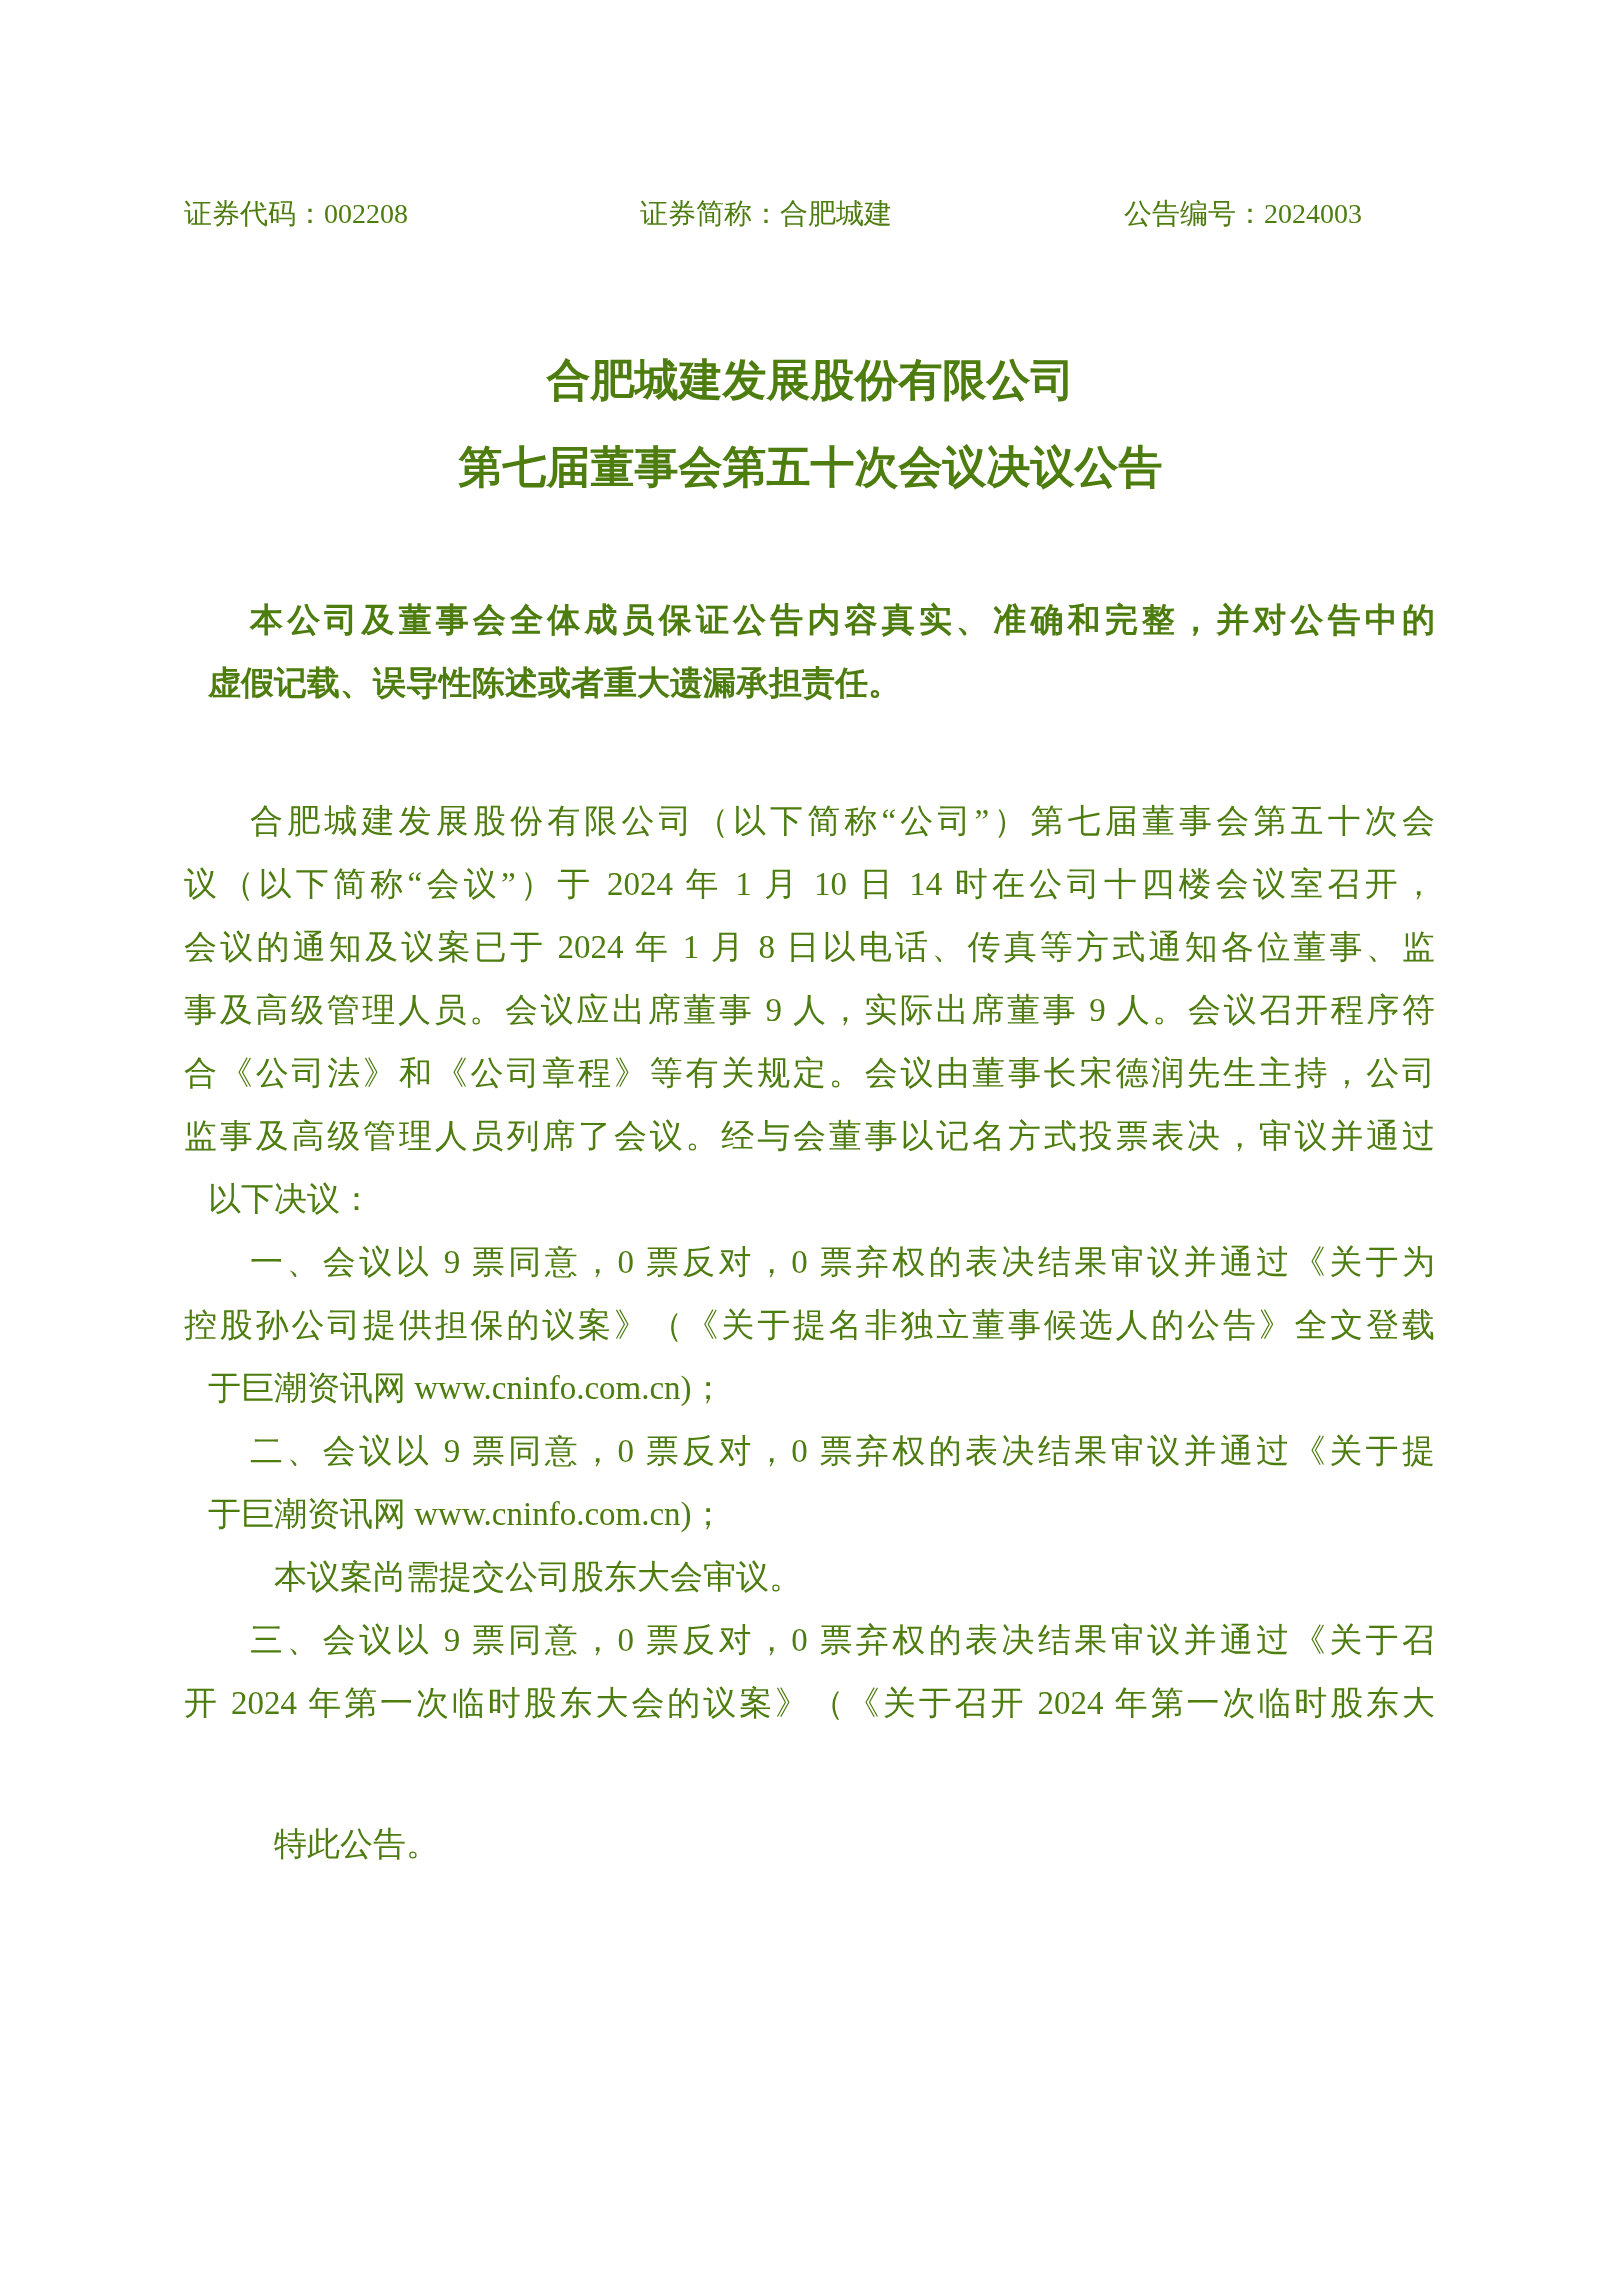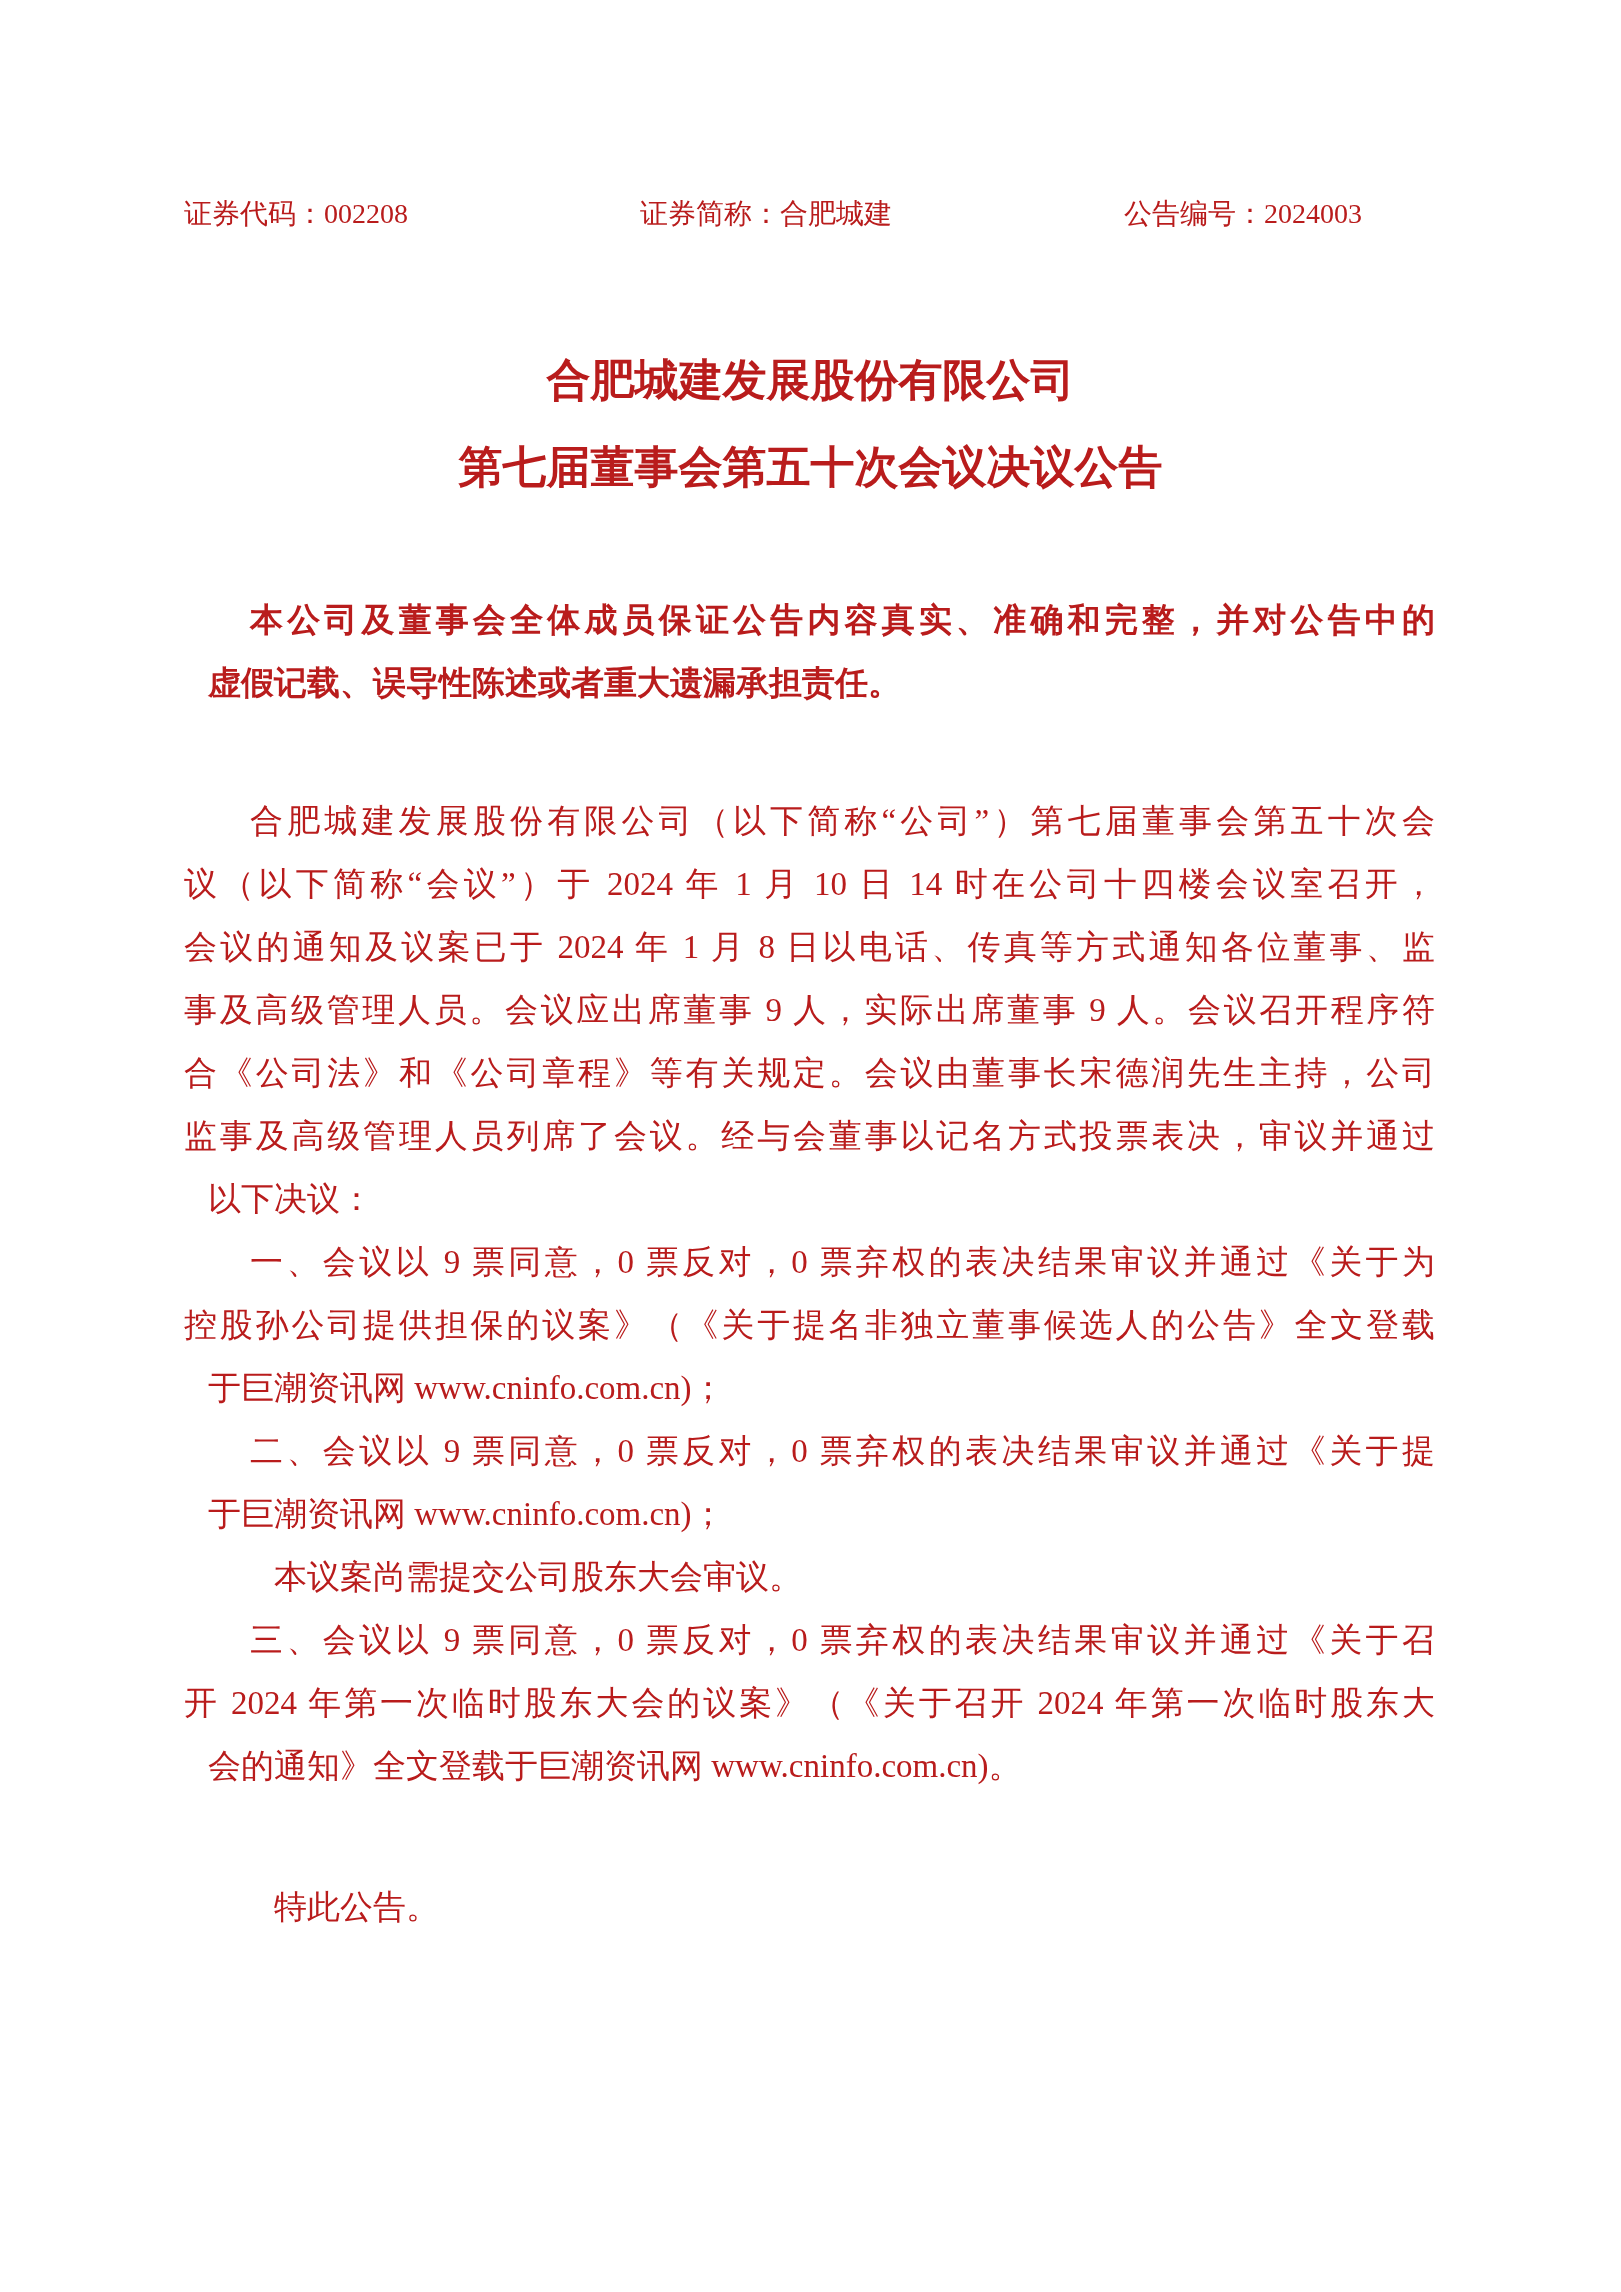--- a/index.html
+++ b/index.html
@@ -5,21 +5,21 @@
   html, body {
     margin: 0;
     padding: 0;
     background: #ffffff;
   }
   .page {
     position: relative;
     width: 1621px;
     height: 2293px;
     background: #ffffff;
-    color: #b91c1c;
+    color: #4d7c0f;
     font-family: "Liberation Serif", "DejaVu Serif", serif;
     overflow: hidden;
   }
   .header-row {
     position: absolute;
     top: 196px;
     left: 184px;
     width: 1178px;
     display: flex;
     justify-content: space-between;
@@ -104,21 +104,20 @@
       <div class="para" data-name="resolution-2-paragraph">
         <div class="line first" data-name="text-line">二、会议以 9 票同意，0 票反对，0 票弃权的表决结果审议并通过《关于提</div>
         <div class="line last" data-name="text-line">于巨潮资讯网 www.cninfo.com.cn)；</div>
       </div>
       <div class="para" data-name="resolution-2-note-paragraph">
         <div class="line first last" data-name="text-line">本议案尚需提交公司股东大会审议。</div>
       </div>
       <div class="para" data-name="resolution-3-paragraph">
         <div class="line first" data-name="text-line">三、会议以 9 票同意，0 票反对，0 票弃权的表决结果审议并通过《关于召</div>
         <div class="line" data-name="text-line">开 2024 年第一次临时股东大会的议案》（《关于召开 2024 年第一次临时股东大</div>
-        <div class="line last" data-name="text-line">会的通知》全文登载于巨潮资讯网 www.cninfo.com.cn)。</div>
       </div>
       <div class="para" data-name="closing-paragraph">
         <div class="line first last" data-name="text-line">特此公告。</div>
       </div>
     </div>
 
 </div>
 
 
 </body></html>

